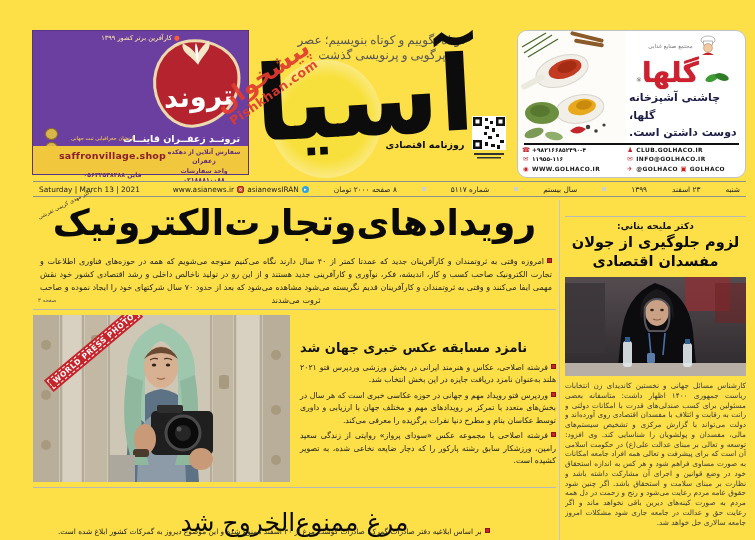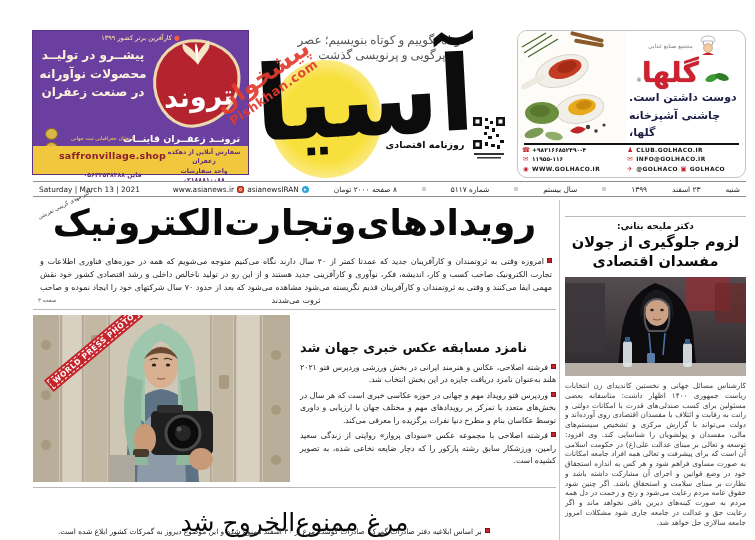--- a/index.html
+++ b/index.html
@@ -1,17 +1,17 @@
 <!DOCTYPE html>
 <html lang="fa"><head>
 <meta charset="utf-8">
 <style>
   html,body{margin:0;padding:0;background:#e9e7e2;}
   *{box-sizing:border-box;}
-  .page{position:relative;width:755px;height:540px;background:#ffffff;overflow:hidden;
+  .page{position:relative;width:755px;height:540px;background:#fde047;overflow:hidden;
         font-family:"DejaVu Sans",sans-serif;direction:rtl;color:#111;}
   .ltr{direction:ltr;unicode-bidi:embed;}
 
   
   .ad-tarvand{position:absolute;left:33px;top:31px;width:215px;height:143px;background:#6b3fa0;box-shadow:0 0 0 1px #5a3287;}
   .tv-badge{position:absolute;top:3px;left:8px;right:8px;font-size:6.6px;color:#ffe9a8;text-align:center;}
   .tv-badge .dot{color:#ff5a3c;}
   .tv-lines{position:absolute;top:15px;left:4px;width:112px;color:#fdf3dd;font-weight:bold;
             font-size:12px;line-height:1.55;text-align:center;}
   .tv-blob{position:absolute;left:120px;top:8px;width:88px;height:88px;background:#b5242e;
@@ -122,25 +122,20 @@
   .nc-body{position:absolute;left:565px;top:381px;width:181px;height:159px;overflow:hidden;
            font-size:7.3px;line-height:1.34;text-align:justify;color:#3a3a3a;}
 </style>
 </head>
 <body>
 
 <div class="page">
 
   <div class="ad-tarvand">
     <div class="tv-badge"><span class="dot">●</span> <span>کارآفرین برتر کشور ۱۳۹۹</span></div>
-    <div class="tv-lines">
-      <div>پیشــرو در تولیــد</div>
-      <div>محصولات نوآورانه</div>
-      <div>در صنعت زعفران</div>
-    </div>
     <div class="tv-blob">
       <svg class="tv-flower" width="36" height="26" viewBox="0 0 36 26">
         <path d="M18 25 C11 14,2 11,5 2 C12 7,15 10,18 16 C21 10,24 7,31 2 C34 11,25 14,18 25 Z" fill="#f3e7c8"></path>
         <path d="M18 24 C16 14,16 8,18 3 C20 8,20 14,18 24 Z" fill="#fff"></path>
       </svg>
       <div class="tv-blob-brand">تروند</div>
     </div>
     <div class="tv-brandline">ترونــد زعفــران قاینــات</div>
     <div class="tv-gi">با نشان جغرافیایی ثبت جهانی</div>
     <div class="tv-seal">
@@ -234,22 +229,22 @@
         <span class="gl-toplabel">مجتمع صنایع غذایی</span>
       </div>
       <div>
         <svg width="26" height="12" viewBox="0 0 26 12" style="vertical-align:middle;">
           <ellipse cx="8" cy="6" rx="7" ry="3.4" transform="rotate(-22 8 6)" fill="#3f9b35"></ellipse>
           <ellipse cx="18" cy="5" rx="7" ry="3.4" transform="rotate(18 18 5)" fill="#2f7d28"></ellipse>
         </svg>
         <span class="gl-brand">گلها</span><span class="gl-reg">®</span>
       </div>
       <div class="gl-tag">
+        <div>چاشنی آشپزخانه گلها،</div>
         <div>دوست داشتن است.</div>
-        <div>چاشنی آشپزخانه گلها،</div>
       </div>
     </div>
     <div class="gl-divider"></div>
     <div class="gl-contacts">
       <div class="gl-cell">
           <span class="gl-ico ico-phone"></span>
           <span class="ltr">+۹۸۲۱۶۶۸۵۲۴۹۰-۴</span>
         </div>
       <div class="gl-cell">
           <span class="gl-ico ico-club"></span>

